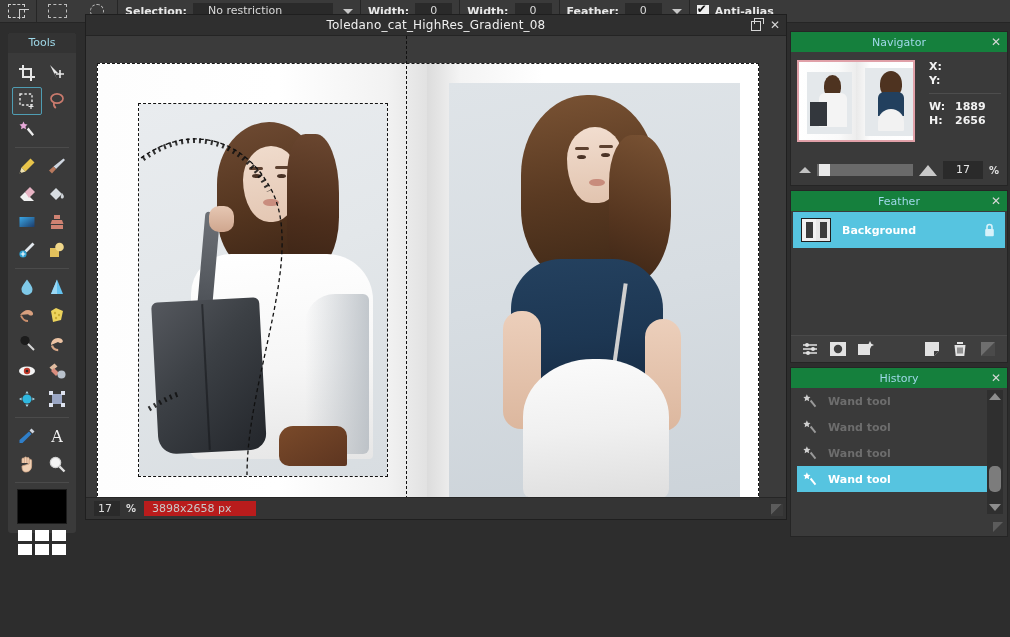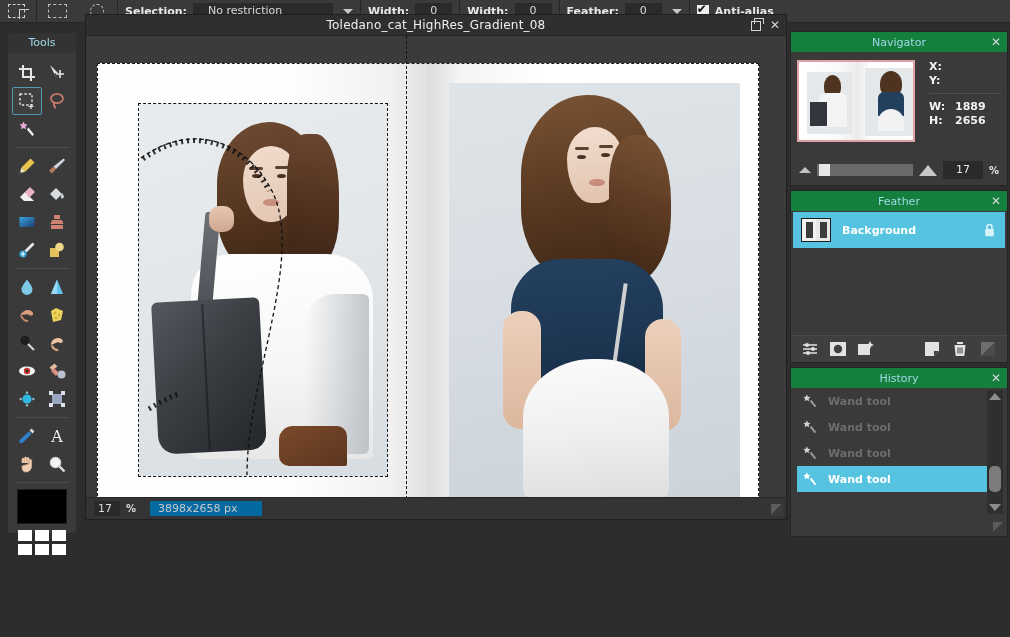--- a/index.html
+++ b/index.html
@@ -269,22 +269,22 @@
   .docstatus {
     position: absolute; left: 0; bottom: 0; width: 700px; height: 22px;
     background: #343434; display: flex; align-items: center; border-top: 1px solid #262626;
   }
   .ds-zoom {
     background: #2a2a2a; color: #dcdcdc; font-size: 11px; height: 15px; line-height: 15px;
     padding: 0 4px; margin-left: 8px; min-width: 26px;
   }
   .ds-pct { color: #dcdcdc; font-size: 10px; margin-left: 6px; font-weight: bold; }
   .ds-dim {
-    background: #0369a1; color: #c8c8c8; font-size: 11px; height: 15px; line-height: 15px;
-    padding: 0 8px; margin-left: 14px; min-width: 112px;
+    background: #b91c1c; color: #c8c8c8; font-size: 11px; height: 15px; line-height: 15px;
+    padding: 0 8px; margin-left: 8px; min-width: 112px;
   }
   .grip {
     position: absolute; right: 3px; bottom: 3px; width: 12px; height: 12px;
     background: linear-gradient(135deg,#5c5c5c 0%,#5c5c5c 45%,#3a3a3a 46%,#3a3a3a 100%);
   }
 
   
   .panel { position: absolute; background: #3a3a3a; border: 1px solid #252525; }
   .panel-head {
     height: 20px; background: #15803d; position: relative;

